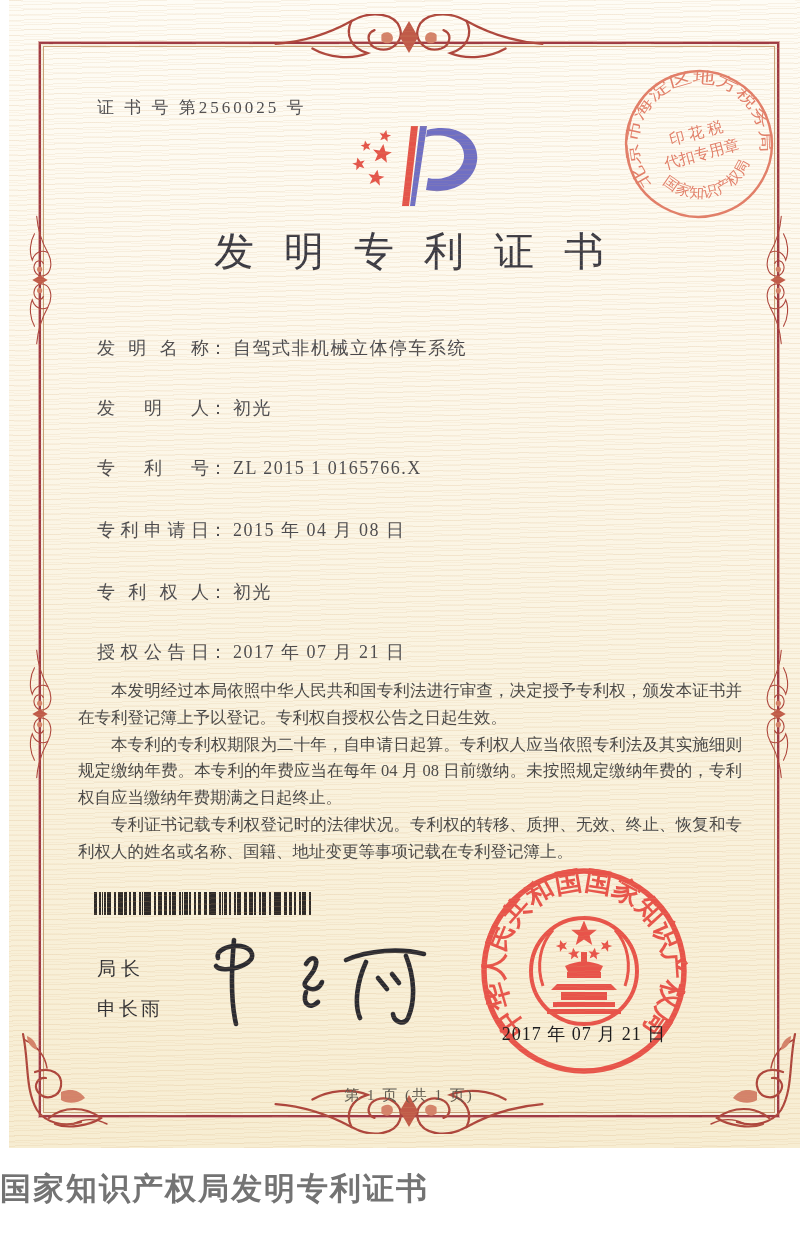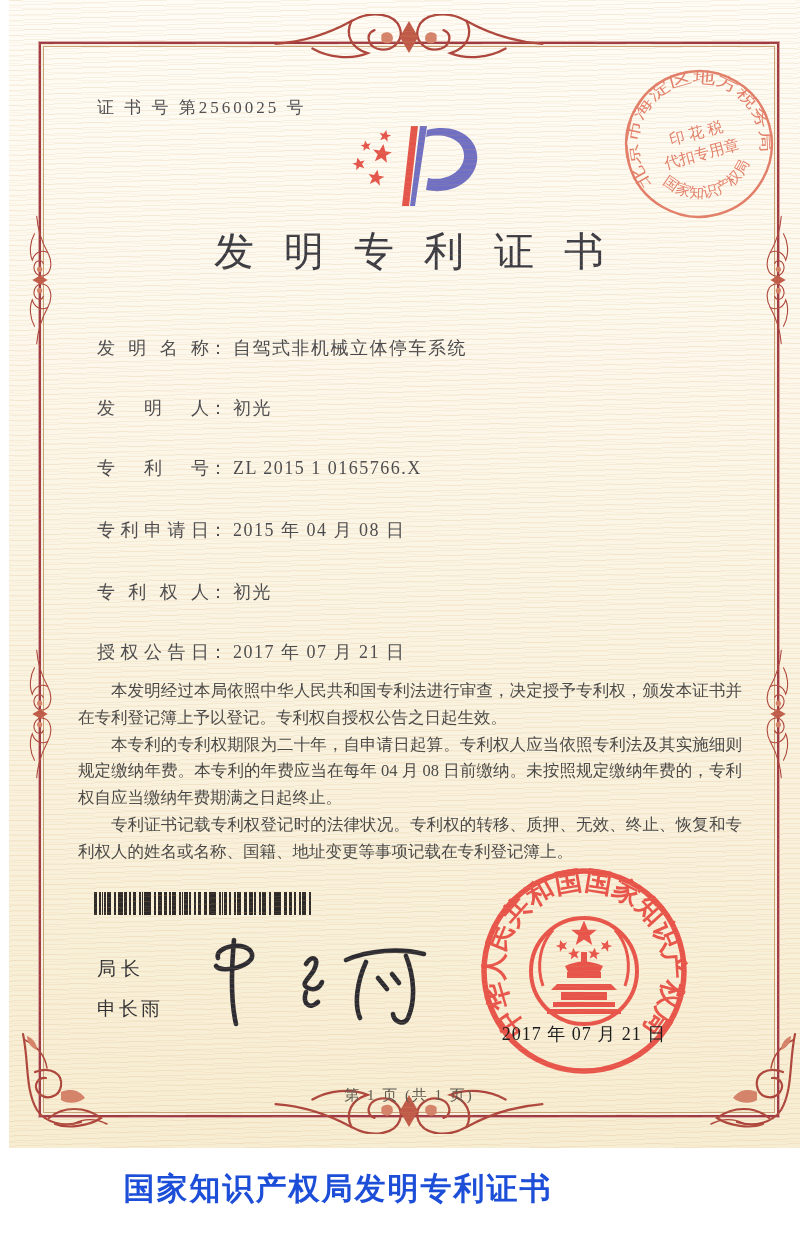--- a/index.html
+++ b/index.html
@@ -39,22 +39,22 @@
             font-family:"Liberation Sans","DejaVu Sans",sans-serif;}
   .signature{position:absolute;left:185px;top:926px;width:270px;height:104px;}
   .seal{position:absolute;left:468px;top:864px;width:214px;height:214px;opacity:.94;}
   .sealdate{position:absolute;left:480px;top:1022px;width:190px;text-align:center;
             font-size:18px;letter-spacing:1px;color:#1c1c1e;z-index:5;}
   .taxstamp{position:absolute;left:608px;top:62px;width:164px;height:164px;
             transform:rotate(-15deg);opacity:.92;}
   .pagefooter{position:absolute;left:0;top:1086px;width:800px;text-align:center;
               font-size:15px;letter-spacing:2px;color:#5a574e;}
   
-  .caption{position:absolute;left:0;top:1168px;width:676px;text-align:center;
-           font-size:31px;font-weight:bold;color:#1d4ed8;letter-spacing:2px;
+  .caption{position:absolute;left:0;top:1168px;width:676px;
+           font-size:31px;font-weight:bold;color:#737373;letter-spacing:2px;
            font-family:"Liberation Sans","DejaVu Sans",sans-serif;}
   .ringfont{font-family:"Liberation Sans","DejaVu Sans",sans-serif;}
 </style>
 </head>
 <body>
 
 <svg width="0" height="0" style="position:absolute" aria-hidden="true">
   <defs>
     <path id="star" d="M0,-10 2.9,-3.1 9.5,-3.1 4.2,1.2 6.1,8.1 0,4 -6.1,8.1 -4.2,1.2 -9.5,-3.1 -2.9,-3.1 Z"></path>
     <g id="cornerF" stroke="#ad453c" fill="none" stroke-width="2.2" stroke-linecap="round">

